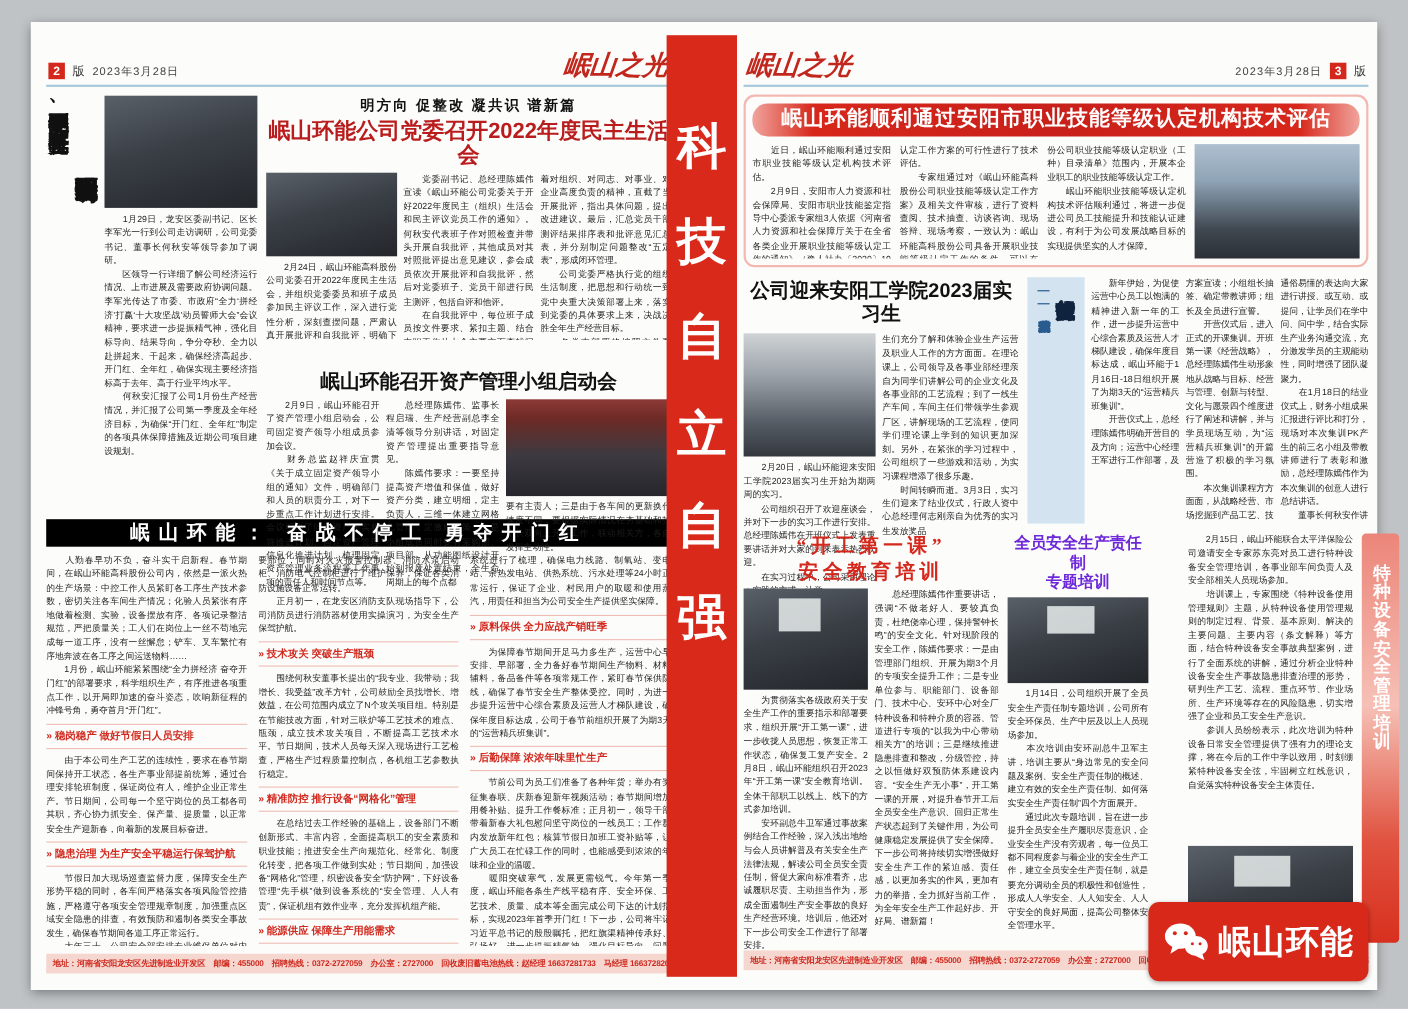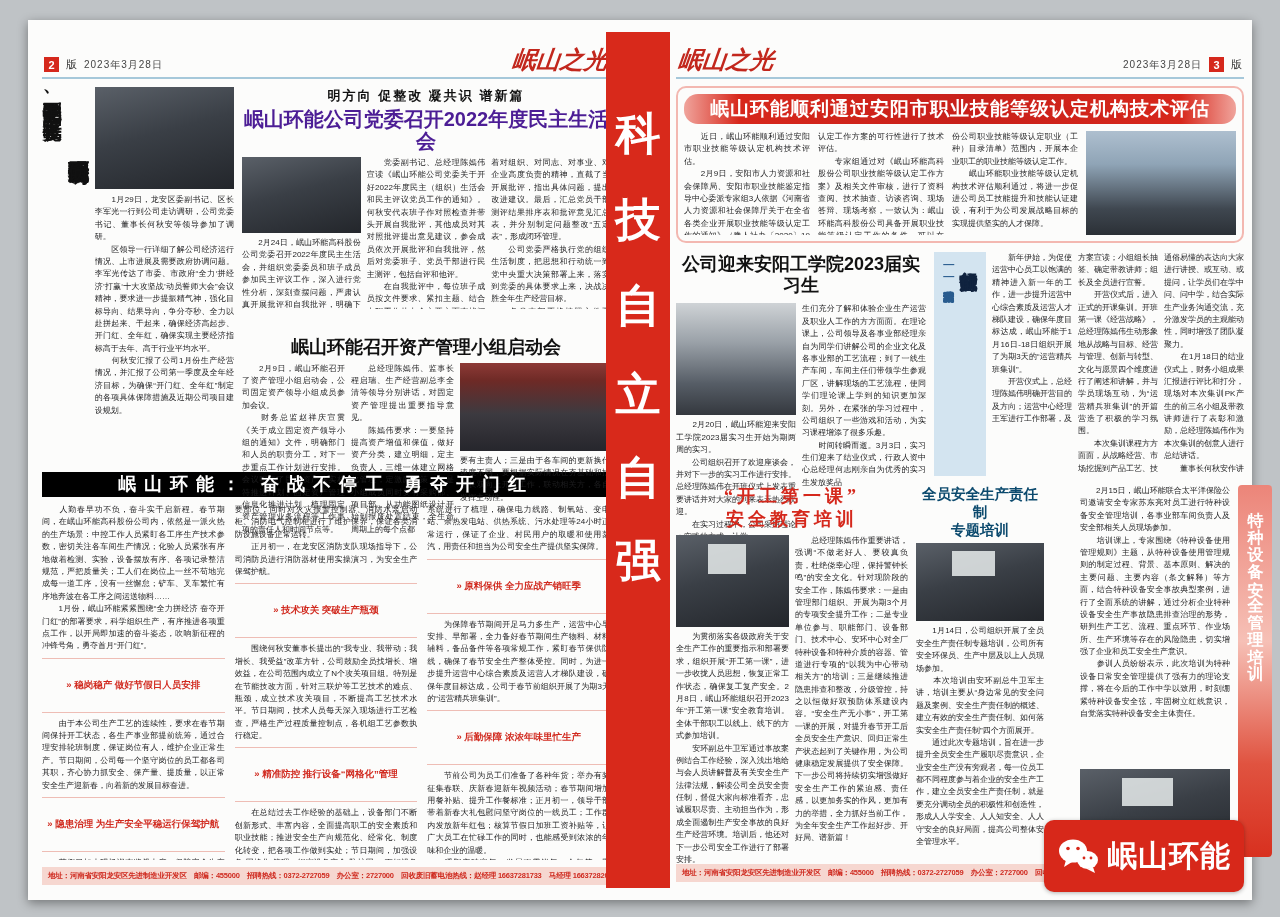--- a/index.html
+++ b/index.html
@@ -30,36 +30,36 @@
   .visit{width:192px;display:flex;gap:5px;flex:none;}
   .visit-titles{display:flex;gap:3px;flex:none;}
   .visit-lead{font-family:"Liberation Serif",serif;font-weight:bold;font-size:19px;line-height:1.12;color:#111;}
   .visit-main{font-family:"Liberation Serif",serif;font-weight:bold;font-size:21px;line-height:1.12;color:#111;padding-top:58px;}
   .visit-right{flex:1;display:flex;flex-direction:column;gap:5px;min-width:0;}
   .visit-right .ph{height:102px;}
   .visit-right .body-text{flex:1;}
 
   .right-stack{flex:1;display:flex;flex-direction:column;min-width:0;gap:19px;}
   .kicker{font-size:13px;font-weight:bold;color:#111;text-align:center;letter-spacing:2px;}
-  .red-title{font-size:20px;font-weight:bold;color:#4c1d95;text-align:center;letter-spacing:0px;margin:3px 0 5px 0;line-height:1.1;}
+  .red-title{font-size:20px;font-weight:bold;color:#b91c1c;text-align:center;letter-spacing:0px;margin:3px 0 5px 0;line-height:1.1;}
   .black-title{font-size:18px;font-weight:bold;color:#111;text-align:center;margin:2px 0 5px 0;line-height:1.15;}
   .a2row{display:flex;gap:6px;height:152px;}
   .a2col{flex:1;min-width:0;display:flex;flex-direction:column;gap:4px;}
   .a2col .ph{height:76px;}
   .a3{margin-top:7px;flex:1;display:flex;flex-direction:column;}
   .a3row{display:flex;gap:6px;flex:1;}
   .a3col{flex:1;min-width:0;}
   .a3colc{width:150px;flex:none;display:flex;flex-direction:column;gap:4px;}
   .a3colc .ph{height:88px;}
 
   .kaimen{margin-top:9px;}
   .kbar{height:25px;background:#000000;color:#fff;font-size:18px;font-weight:bold;text-align:center;letter-spacing:8px;line-height:25px;overflow:hidden;}
   .krow{display:flex;gap:10px;height:356px;margin-top:7px;}
   .kcol{flex:1;min-width:0;overflow:hidden;}
-  .subh{color:#d12a1f;font-weight:bold;font-size:9.5px;border-top:1px solid #eebdb5;border-bottom:1px solid #eebdb5;padding:20px 0;margin:5px 0;text-align:center;}
+  .subh{color:#d12a1f;font-weight:bold;font-size:9.5px;border-top:1px solid #eebdb5;border-bottom:1px solid #eebdb5;padding:4px 0;margin:5px 0;}
 
   .pg-footer{margin-top:7px;background:#f6d7d0;color:#cf2a1f;font-weight:bold;font-size:7.5px;letter-spacing:-0.2px;padding:4px 6px;white-space:nowrap;overflow:hidden;}
 
   
   .center-banner{position:absolute;left:578px;top:12px;width:64px;height:856px;background:#d8291b;display:flex;justify-content:center;overflow:hidden;}
   .center-banner span{writing-mode:vertical-rl;text-orientation:upright;color:#fff;font-weight:bold;font-size:45px;letter-spacing:86px;padding-top:42px;line-height:64px;}
 
   
   .page-right{position:absolute;left:648px;top:26px;width:568px;}
   .a4box{margin-top:7px;border:2px solid #f3b8b1;border-radius:10px;padding:6px;}
@@ -83,21 +83,21 @@
   .a6col .body-text{flex:1;}
 
   .botrow{display:flex;gap:8px;margin-top:9px;height:372px;}
   .a7{width:232px;flex:none;display:flex;flex-direction:column;}
   .a7title{font-family:"Liberation Serif",serif;font-weight:bold;font-size:18px;color:#d5281c;text-align:center;letter-spacing:4px;line-height:1.25;}
   .a7row{display:flex;gap:6px;flex:1;margin-top:5px;}
   .a7cola{flex:1;min-width:0;display:flex;flex-direction:column;gap:4px;}
   .a7cola .ph{height:92px;}
   .a7colb{flex:1;min-width:0;}
   .a8{width:128px;flex:none;display:flex;flex-direction:column;gap:4px;}
-  .a8title{font-size:14.5px;font-weight:bold;color:#0c4a6e;text-align:center;line-height:1.25;white-space:pre-line;}
+  .a8title{font-size:14.5px;font-weight:bold;color:#6d28d9;text-align:center;line-height:1.25;white-space:pre-line;}
   .a8 .ph{height:78px;}
   .a9{width:150px;flex:none;display:flex;flex-direction:column;gap:5px;margin-left:28px;}
   .a9 .body-text{flex:1;}
   .a9 .ph{height:88px;}
   .vbanner{width:34px;flex:none;border-radius:4px;background:linear-gradient(180deg,#ec8579 0%,#f6c0b6 42%,#e05340 75%,#d8301f 100%);display:flex;justify-content:center;overflow:hidden;}
   .vbanner span{writing-mode:vertical-rl;text-orientation:upright;color:#fff;font-weight:bold;font-size:16px;letter-spacing:17px;padding-top:14px;}
 
   .wechat-box{position:absolute;right:0;bottom:-10px;width:200px;height:72px;background:#d7281a;border-radius:10px;display:flex;align-items:center;justify-content:center;gap:8px;box-shadow:0 1px 4px rgba(0,0,0,.3);}
   .wechat-name{color:#fff;font-weight:bold;font-size:30px;letter-spacing:1px;font-family:"Liberation Serif",serif;}
 </style>

